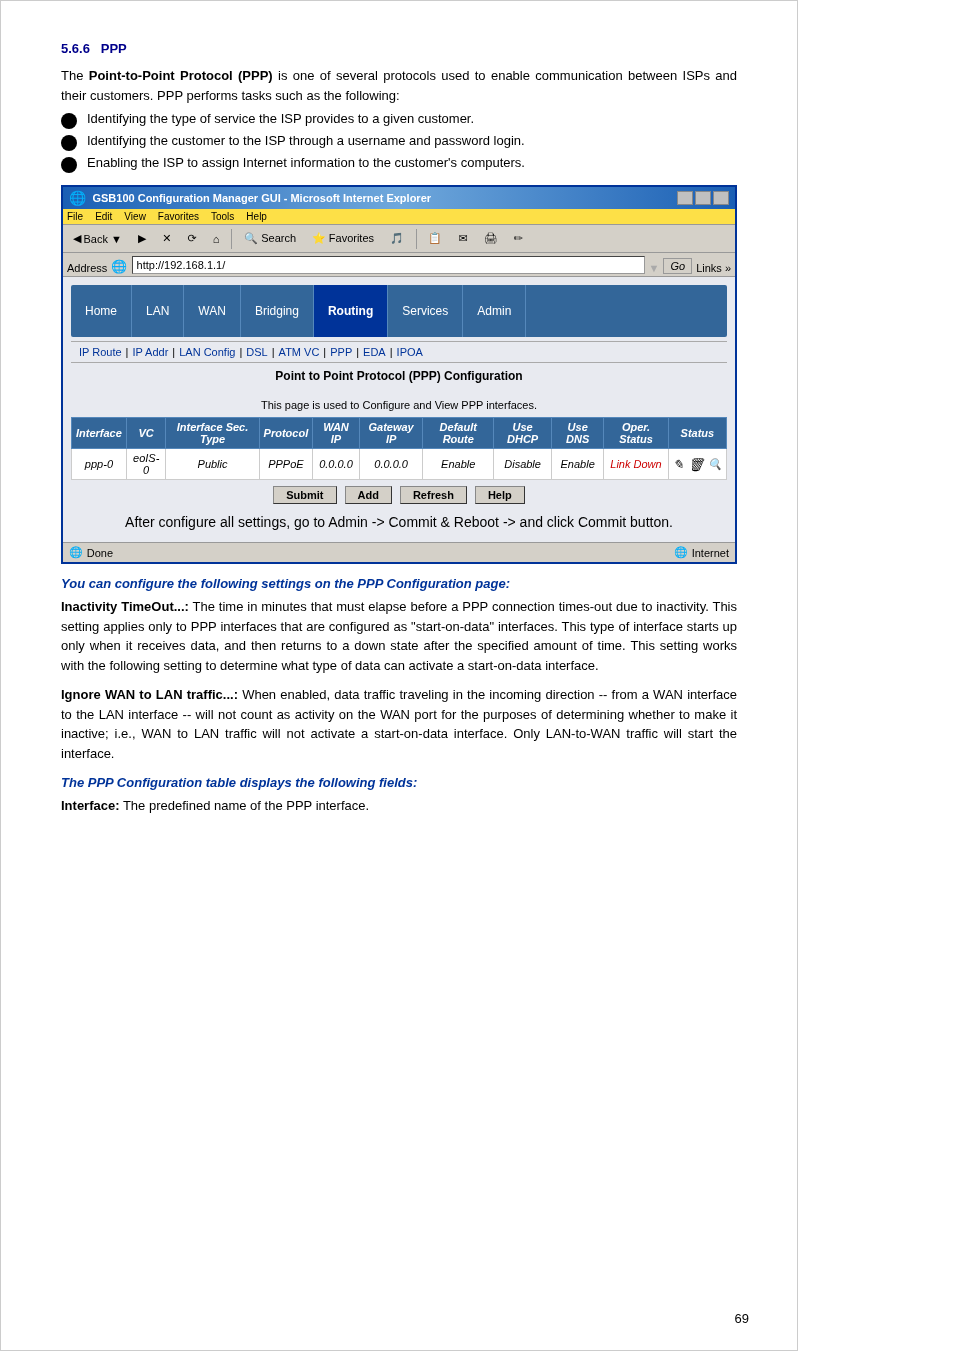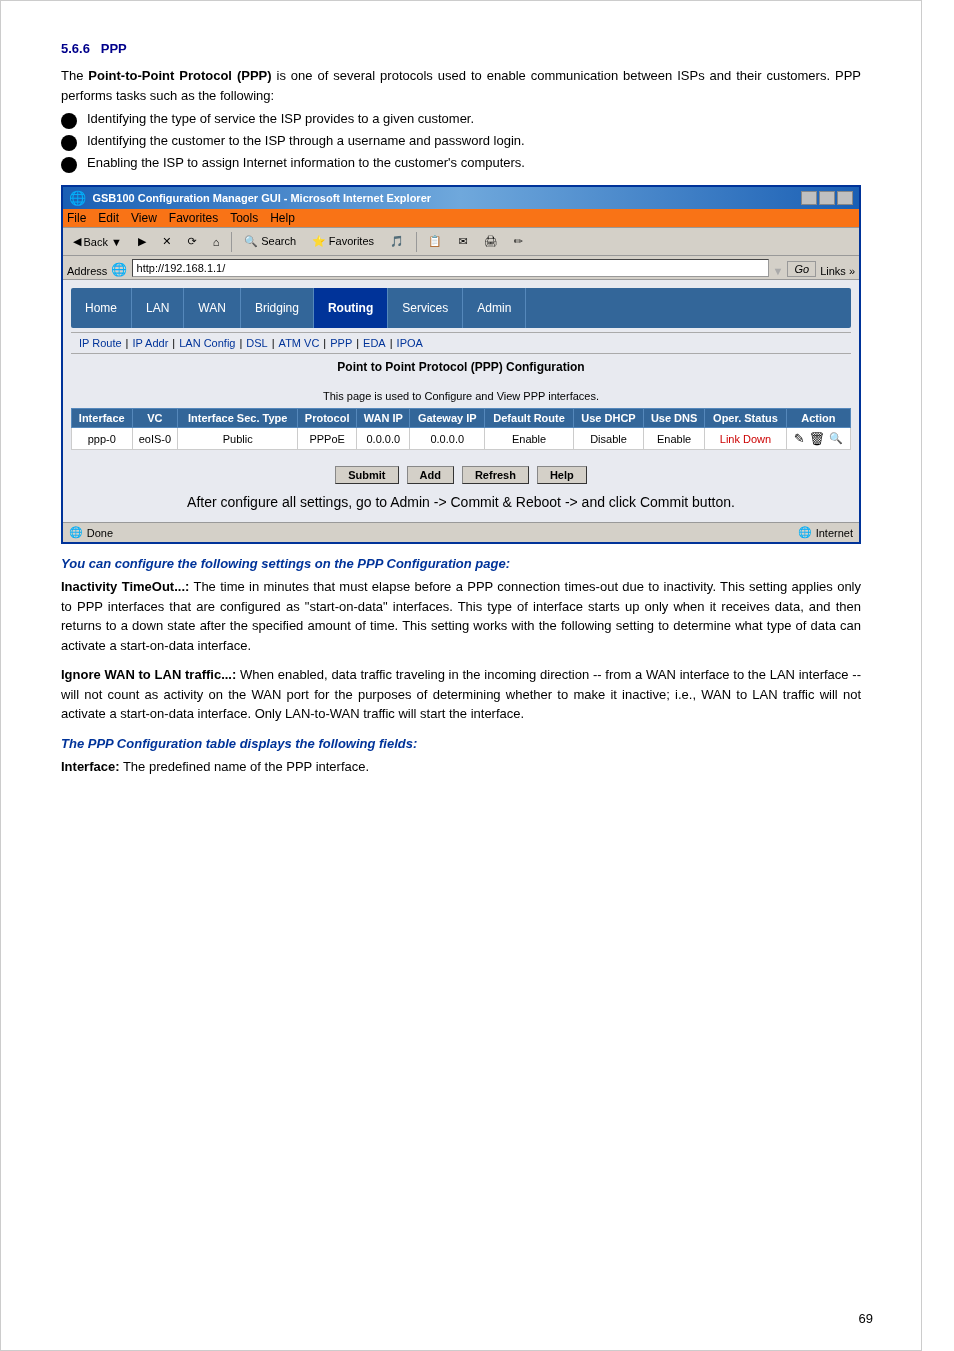--- a/index.html
+++ b/index.html
@@ -5,21 +5,21 @@
     * { margin: 0; padding: 0; box-sizing: border-box; }
     body {
       background: #fff;
       font-family: Arial, sans-serif;
       font-size: 13px;
       color: #000;
       width: 954px;
       min-height: 1351px;
     }
     .page {
-      width: 922px;
+      width: 798px;
       min-height: 1351px;
       background: #fff;
       padding: 40px 60px 40px 60px;
       border: 1px solid #ccc;
       position: relative;
     }
 
     
     .section-heading {
       color: #00008B;
@@ -99,26 +99,26 @@
       font-size: 9px;
       display: flex;
       align-items: center;
       justify-content: center;
       cursor: pointer;
       color: #000;
     }
 
     
     .ie-menubar {
-      background: #f97316;
+      background: #fde047;
       display: flex;
       align-items: flex-end;
       padding: 2px 4px;
       border-bottom: 1px solid #999;
-      font-size: 12px;
+      font-size: 10px;
       gap: 12px;
     }
     .ie-menubar-item {
       cursor: pointer;
       text-decoration: none;
       color: #000;
     }
 
     
     .ie-toolbar {
@@ -204,21 +204,21 @@
     
     .nav-bar {
       background: #336699;
       display: flex;
       align-items: stretch;
       margin-bottom: 4px;
       border-radius: 2px;
     }
     .nav-item {
       color: #fff;
-      padding: 13px 14px;
+      padding: 19px 14px;
       font-size: 12px;
       cursor: pointer;
       text-decoration: none;
       border-right: 1px solid #5588bb;
     }
     .nav-item.active { background: #003399; font-weight: bold; }
 
     
     .sub-nav {
       background: #e8eaf0;
@@ -284,21 +284,22 @@
     .config-checkbox {
       width: 14px;
       height: 14px;
     }
 
     
     .ppp-table {
       width: 100%;
       border-collapse: collapse;
       font-size: 11px;
-      margin-bottom: 16px;
+      margin-bottom: 6px;
+      font-style: italic;
     }
     .ppp-table th {
       background: #336699;
       color: #fff;
       padding: 3px 4px;
       border: 1px solid #5588bb;
       text-align: center;
       font-weight: bold;
     }
     .ppp-table td {
@@ -509,21 +510,21 @@
             <th>Interface</th>
             <th>VC</th>
             <th>Interface Sec. Type</th>
             <th>Protocol</th>
             <th>WAN IP</th>
             <th>Gateway IP</th>
             <th>Default Route</th>
             <th>Use DHCP</th>
             <th>Use DNS</th>
             <th>Oper. Status</th>
-            <th>Action</th>
+            <th>Status</th>
           </tr>
         </thead>
         <tbody>
           <tr>
             <td>ppp-0</td>
             <td>eoIS-0</td>
             <td>Public</td>
             <td>PPPoE</td>
             <td>0.0.0.0</td>
             <td>0.0.0.0</td>

